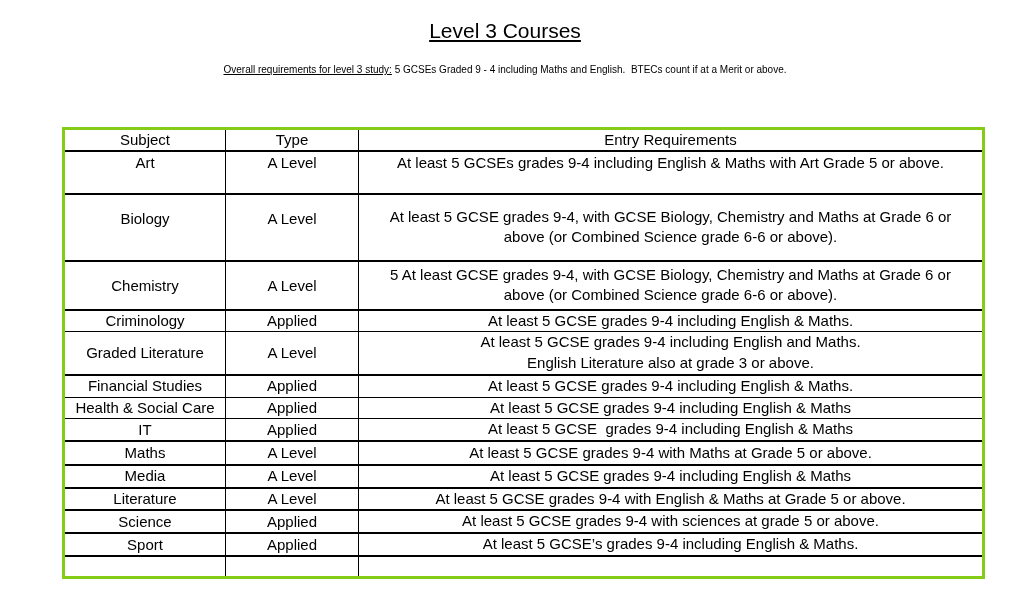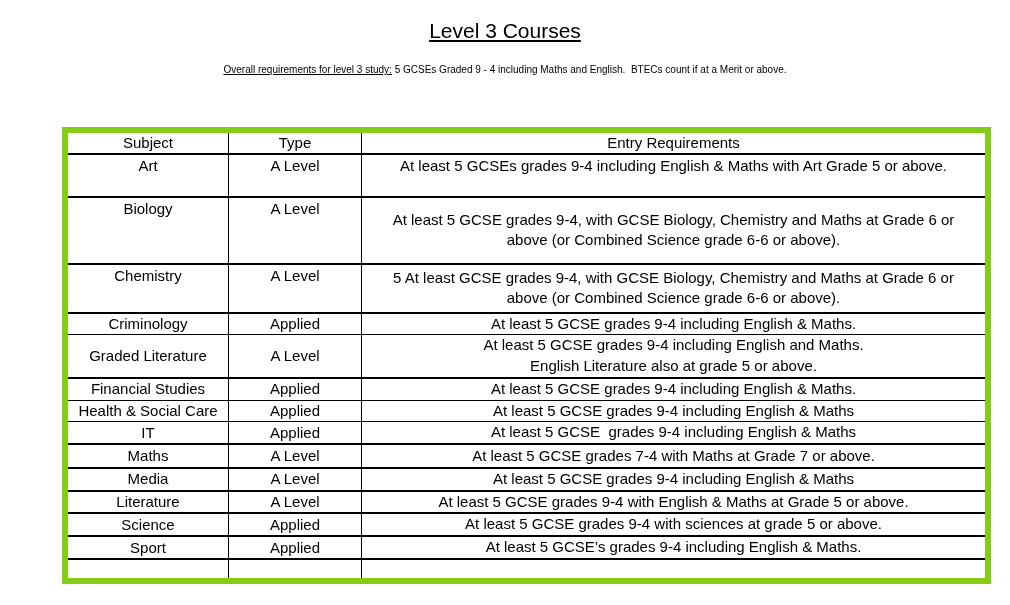--- a/index.html
+++ b/index.html
@@ -22,39 +22,39 @@
     text-align: center;
     font-size: 10px;
     white-space: pre-wrap;
   }
   .subtitle .lead { text-decoration: underline; }
   table.courses {
     border-collapse: collapse;
     table-layout: fixed;
     margin: 52px 0 0 62px;
     width: 891px;
-    border: 6px solid #84cc16;
+    border: 3px solid #84cc16;
     font-size: 15px;
   }
   .col-subject { width: 152px; }
   .col-type    { width: 124px; }
   .col-req     { width: 615px; }
   th, td {
     border: 1px solid #000;
     border-bottom-width: 2px;
     padding: 0 4px;
     text-align: center;
     vertical-align: middle;
     font-weight: 400;
     line-height: 1.32;
   }
   thead th { border-bottom-width: 2px; }
   tr.thin td { border-bottom-width: 1px; }
   tr.vtop td { vertical-align: top; padding-top: 1px; }
-  tr.vmix td:nth-child(1), tr.vmix td:nth-child(2) { vertical-align: top; padding-top: 1px; }
+  tr.vmix td:nth-child(1), tr.vmix td:nth-child(2) { vertical-align: top; padding-top: 14px; }
   .req-line { white-space: pre-wrap; line-height: 1.38; }
 </style>
 </head>
 <body>
 
 <div class="title">Level 3 Courses</div>
 
 <div class="subtitle"><span class="lead">Overall requirements for level 3 study:</span><span> 5 GCSEs Graded 9 - 4 including Maths and English.  BTECs count if at a Merit or above.</span></div>
 
 <table class="courses">
@@ -94,21 +94,21 @@
         <td>Applied</td>
         <td>
           <div class="req-line">At least 5 GCSE grades 9-4 including English &amp; Maths.</div>
         </td>
       </tr>
       <tr style="height: 39px;">
         <td>Graded Literature</td>
         <td>A Level</td>
         <td>
           <div class="req-line">At least 5 GCSE grades 9-4 including English and Maths.</div>
-          <div class="req-line">English Literature also at grade 5 or above.</div>
+          <div class="req-line">English Literature also at grade 3 or above.</div>
         </td>
       </tr>
       <tr class="thin" style="height: 20px;">
         <td>Financial Studies</td>
         <td>Applied</td>
         <td>
           <div class="req-line">At least 5 GCSE grades 9-4 including English &amp; Maths.</div>
         </td>
       </tr>
       <tr class="thin" style="height: 20px;">
@@ -122,21 +122,21 @@
         <td>IT</td>
         <td>Applied</td>
         <td>
           <div class="req-line">At least 5 GCSE  grades 9-4 including English &amp; Maths</div>
         </td>
       </tr>
       <tr style="height: 24px;">
         <td>Maths</td>
         <td>A Level</td>
         <td>
-          <div class="req-line">At least 5 GCSE grades 7-4 with Maths at Grade 7 or above.</div>
+          <div class="req-line">At least 5 GCSE grades 9-4 with Maths at Grade 5 or above.</div>
         </td>
       </tr>
       <tr style="height: 21px;">
         <td>Media</td>
         <td>A Level</td>
         <td>
           <div class="req-line">At least 5 GCSE grades 9-4 including English &amp; Maths</div>
         </td>
       </tr>
       <tr style="height: 21px;">

